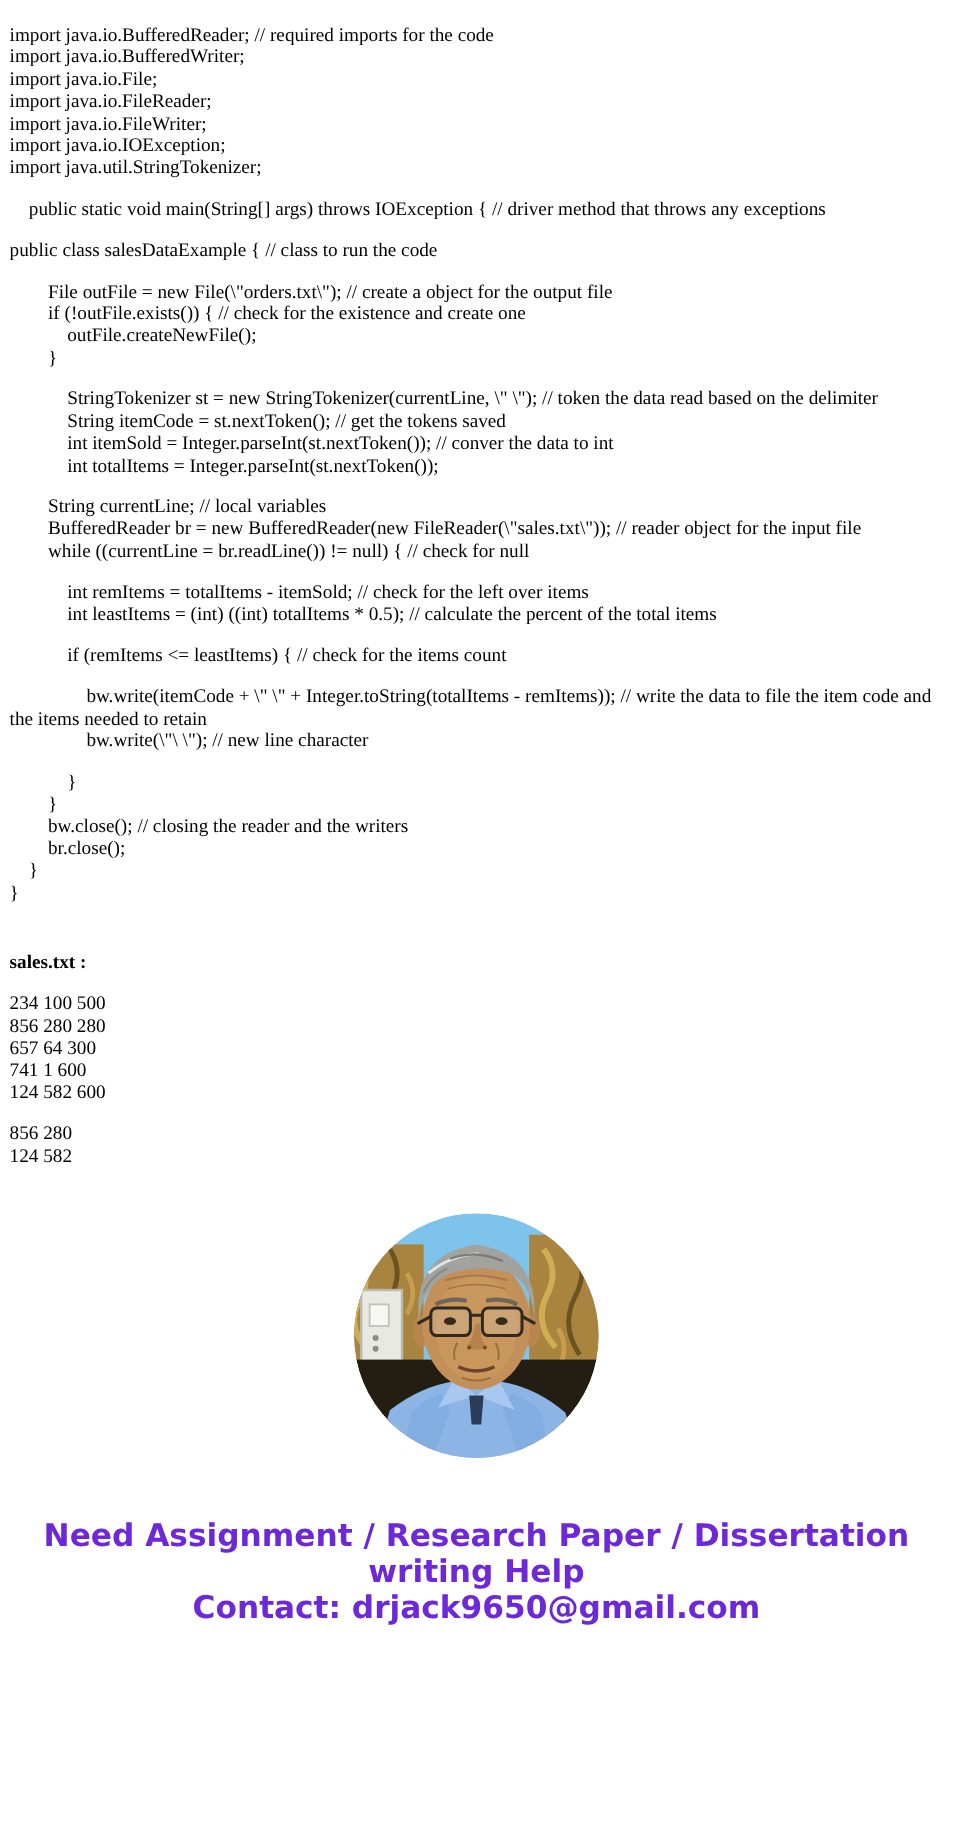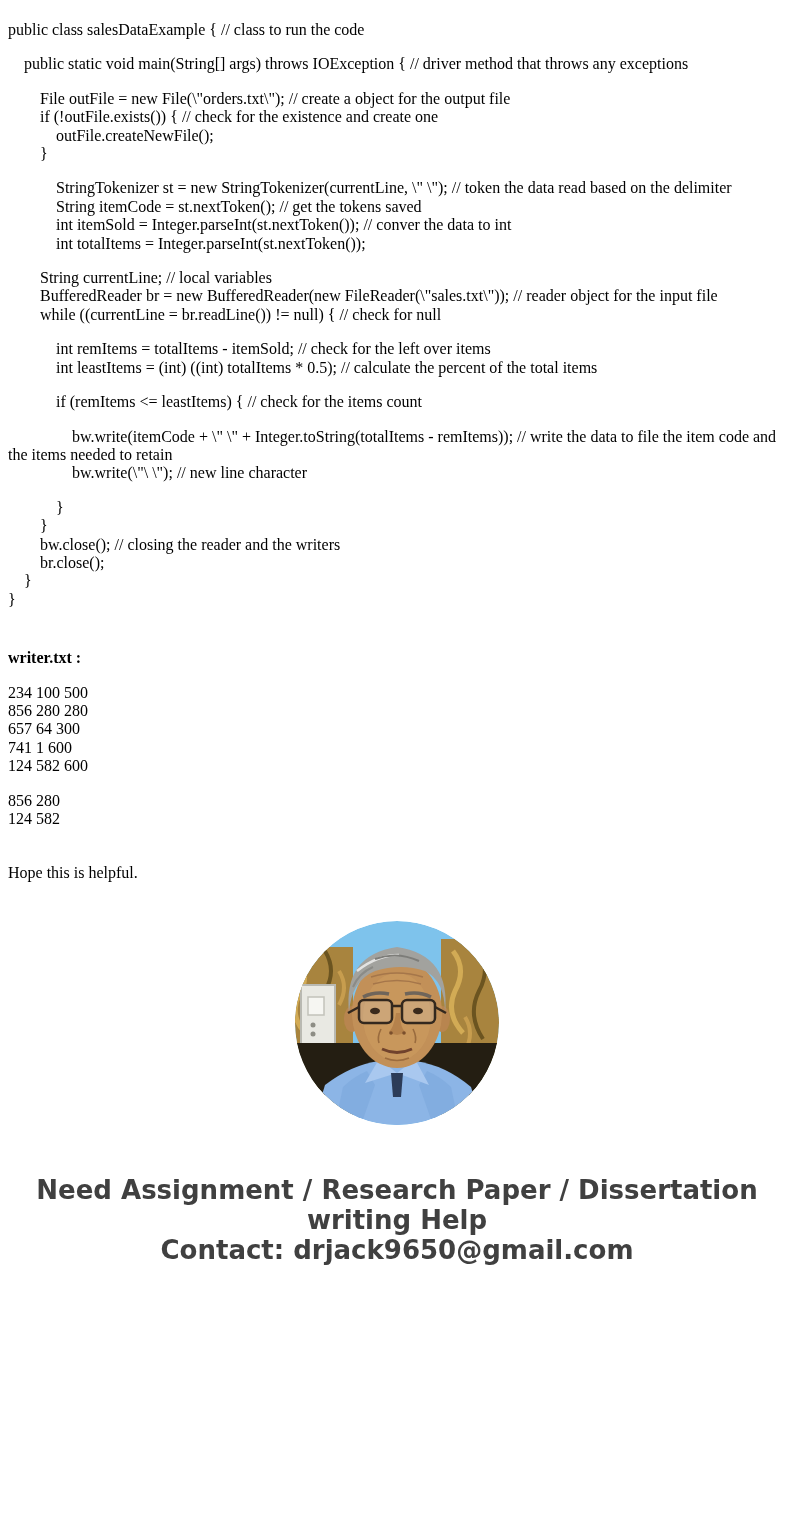--- a/index.html
+++ b/index.html
@@ -47,32 +47,39 @@
   .avatar-wrap svg { border-radius: 50%; }
 
   .footer {
     margin-top: 50px;
     text-align: center;
     font-family: "DejaVu Sans", sans-serif;
     font-weight: bold;
     font-size: 26px;
     line-height: 30px;
     white-space: pre-line;
-    color: #404040;
+    color: #6d28d9;
   }
 </style>
 </head>
 <body>
 
 <div class="page">
 
   <div class="clipped-heading">CODE :</div>
 
+  <p class="code">import java.io.BufferedReader; // required imports for the code
+import java.io.BufferedWriter;
+import java.io.File;
+import java.io.FileReader;
+import java.io.FileWriter;
+import java.io.IOException;
+import java.util.StringTokenizer;</p>
+  <p class="code">    public static void main(String[] args) throws IOException { // driver method that throws any exceptions</p>
   <p class="code">public class salesDataExample { // class to run the code</p>
-  <p class="code">    public static void main(String[] args) throws IOException { // driver method that throws any exceptions</p>
   <p class="code">        File outFile = new File(\"orders.txt\"); // create a object for the output file
         if (!outFile.exists()) { // check for the existence and create one
             outFile.createNewFile();
         }</p>
   <p class="code">            StringTokenizer st = new StringTokenizer(currentLine, \" \"); // token the data read based on the delimiter
             String itemCode = st.nextToken(); // get the tokens saved
             int itemSold = Integer.parseInt(st.nextToken()); // conver the data to int
             int totalItems = Integer.parseInt(st.nextToken());</p>
   <p class="code">        String currentLine; // local variables
         BufferedReader br = new BufferedReader(new FileReader(\"sales.txt\")); // reader object for the input file
@@ -82,31 +89,30 @@
   <p class="code">            if (remItems &lt;= leastItems) { // check for the items count</p>
   <p class="code">                bw.write(itemCode + \" \" + Integer.toString(totalItems - remItems)); // write the data to file the item code and the items needed to retain
                 bw.write(\"\ \"); // new line character</p>
   <p class="code">            }
         }
         bw.close(); // closing the reader and the writers
         br.close();
     }
 }</p>
 
-  <p class="file-label gap-xl">writer.txt :</p>
+  <p class="file-label gap-xl">sales.txt :</p>
   <p class="plain">234 100 500
 856 280 280
 657 64 300
 741 1 600
 124 582 600</p>
 
   <p class="plain">856 280
 124 582</p>
 
-  <p class="plain gap-lg">Hope this is helpful.</p>
 
   <div class="avatar-wrap">
     <svg width="204" height="204" viewBox="0 0 204 204" aria-hidden="true">
       <defs>
         <clipPath id="avclip">
             <circle cx="102" cy="102" r="102"></circle>
           </clipPath>
       </defs>
       <g clip-path="url(#avclip)">
 

